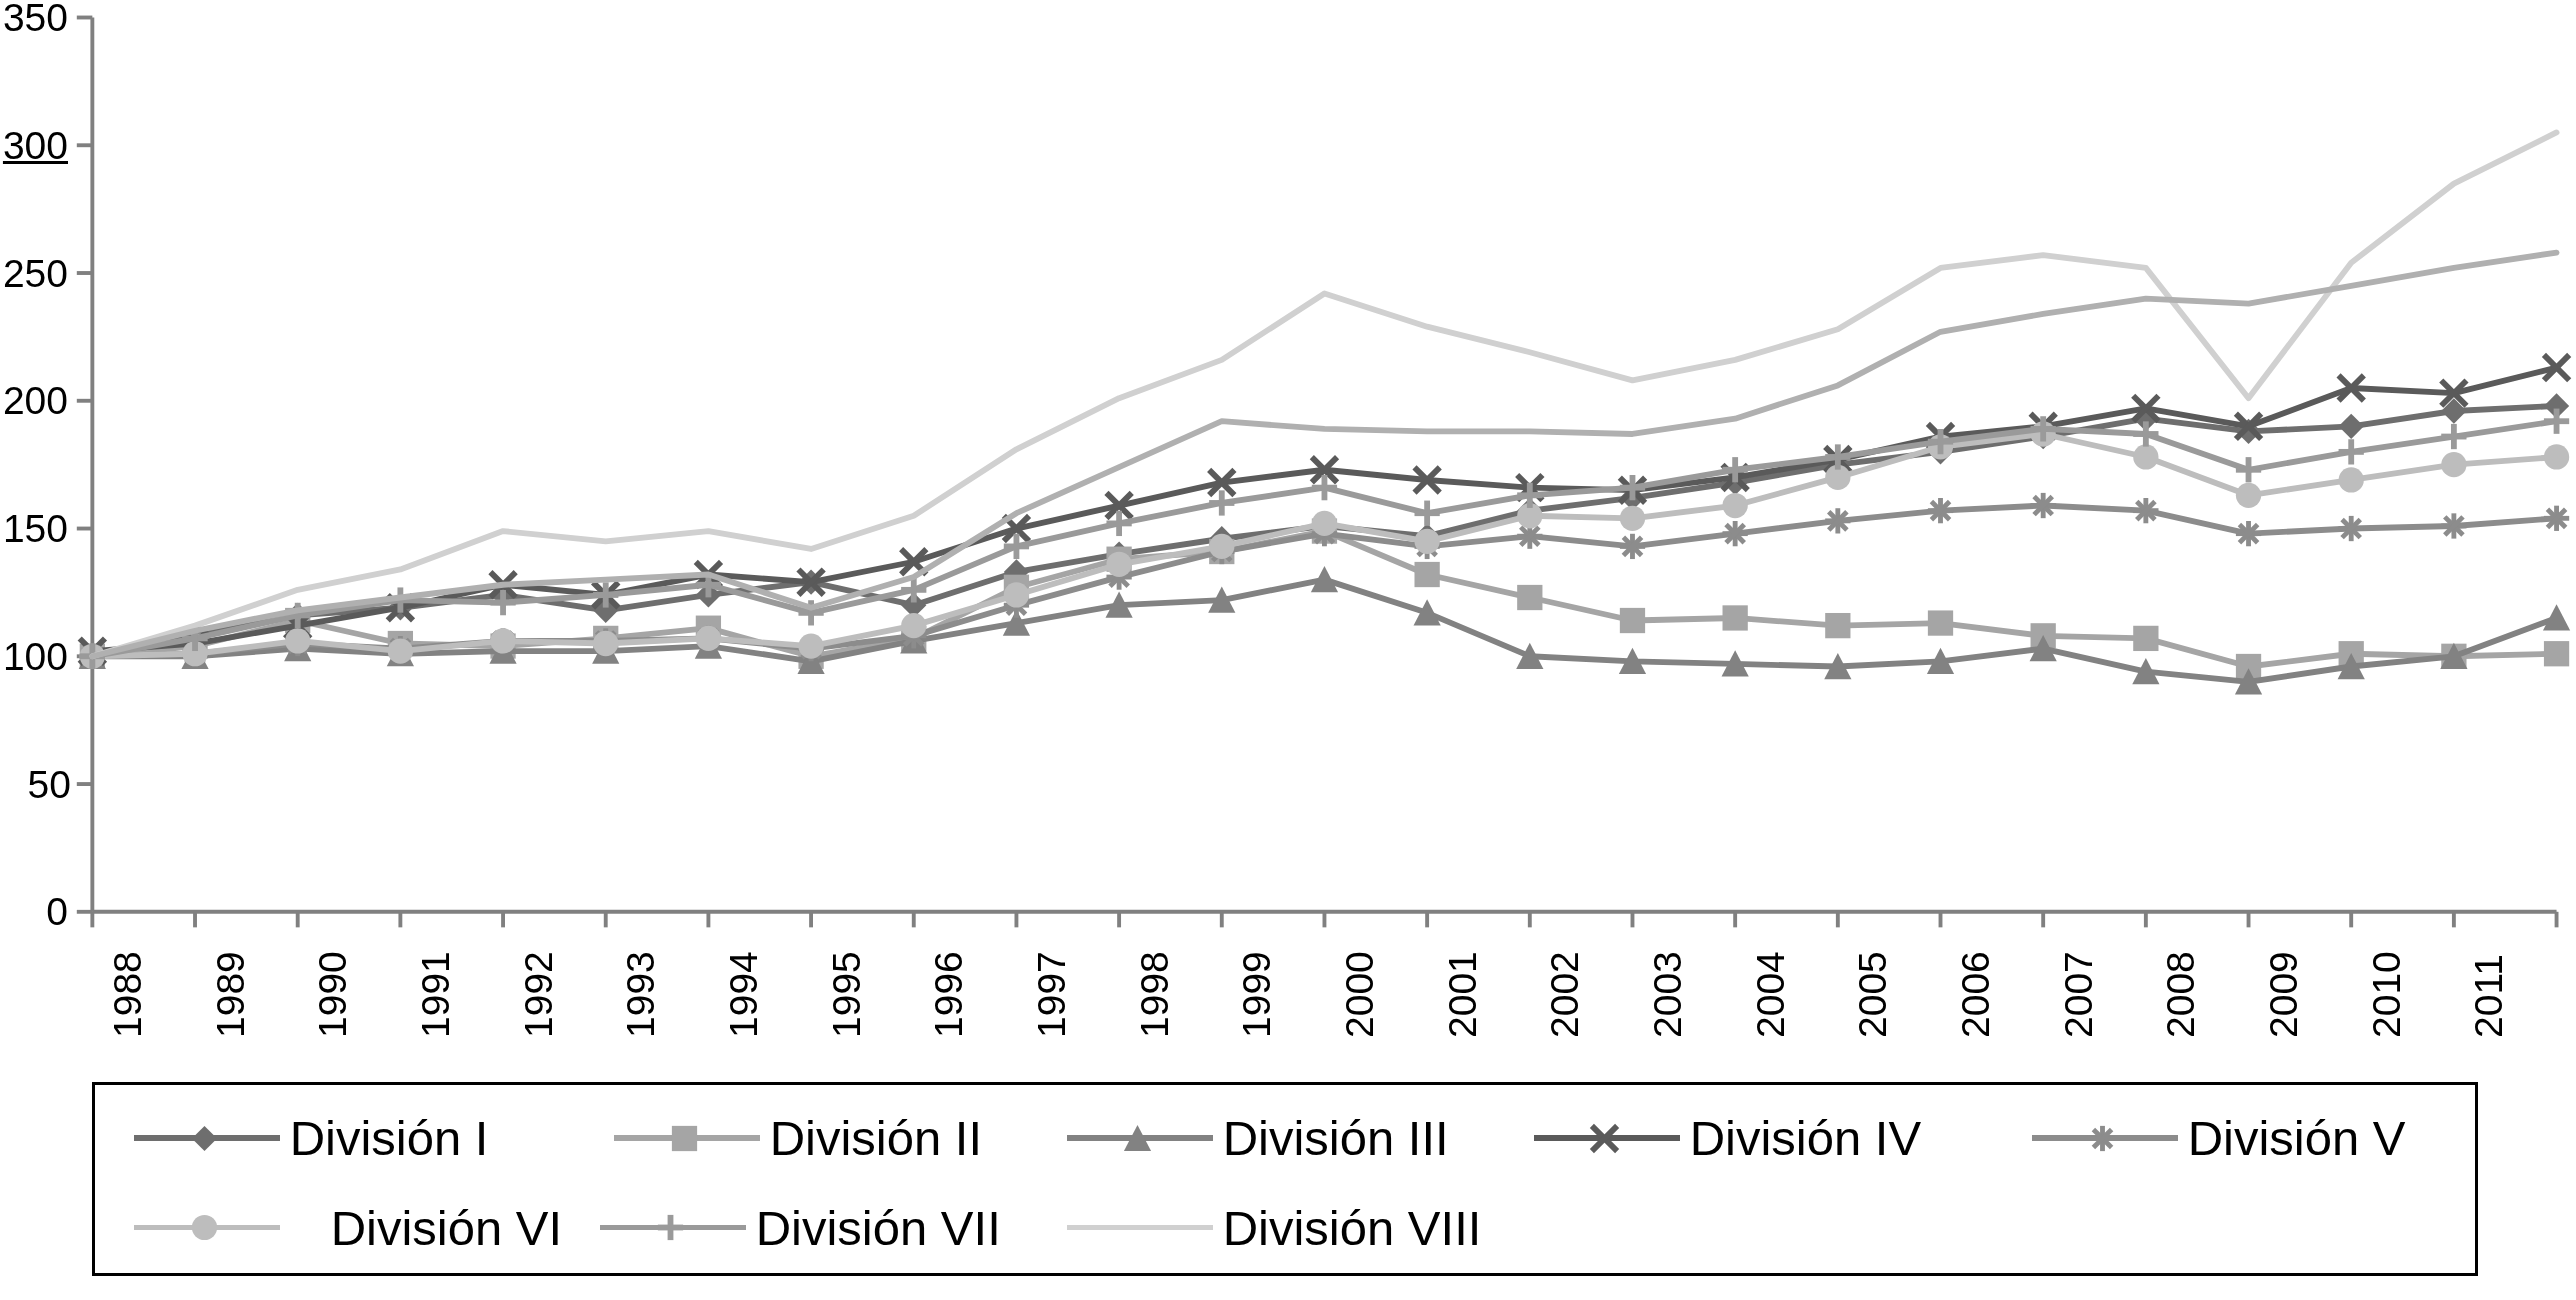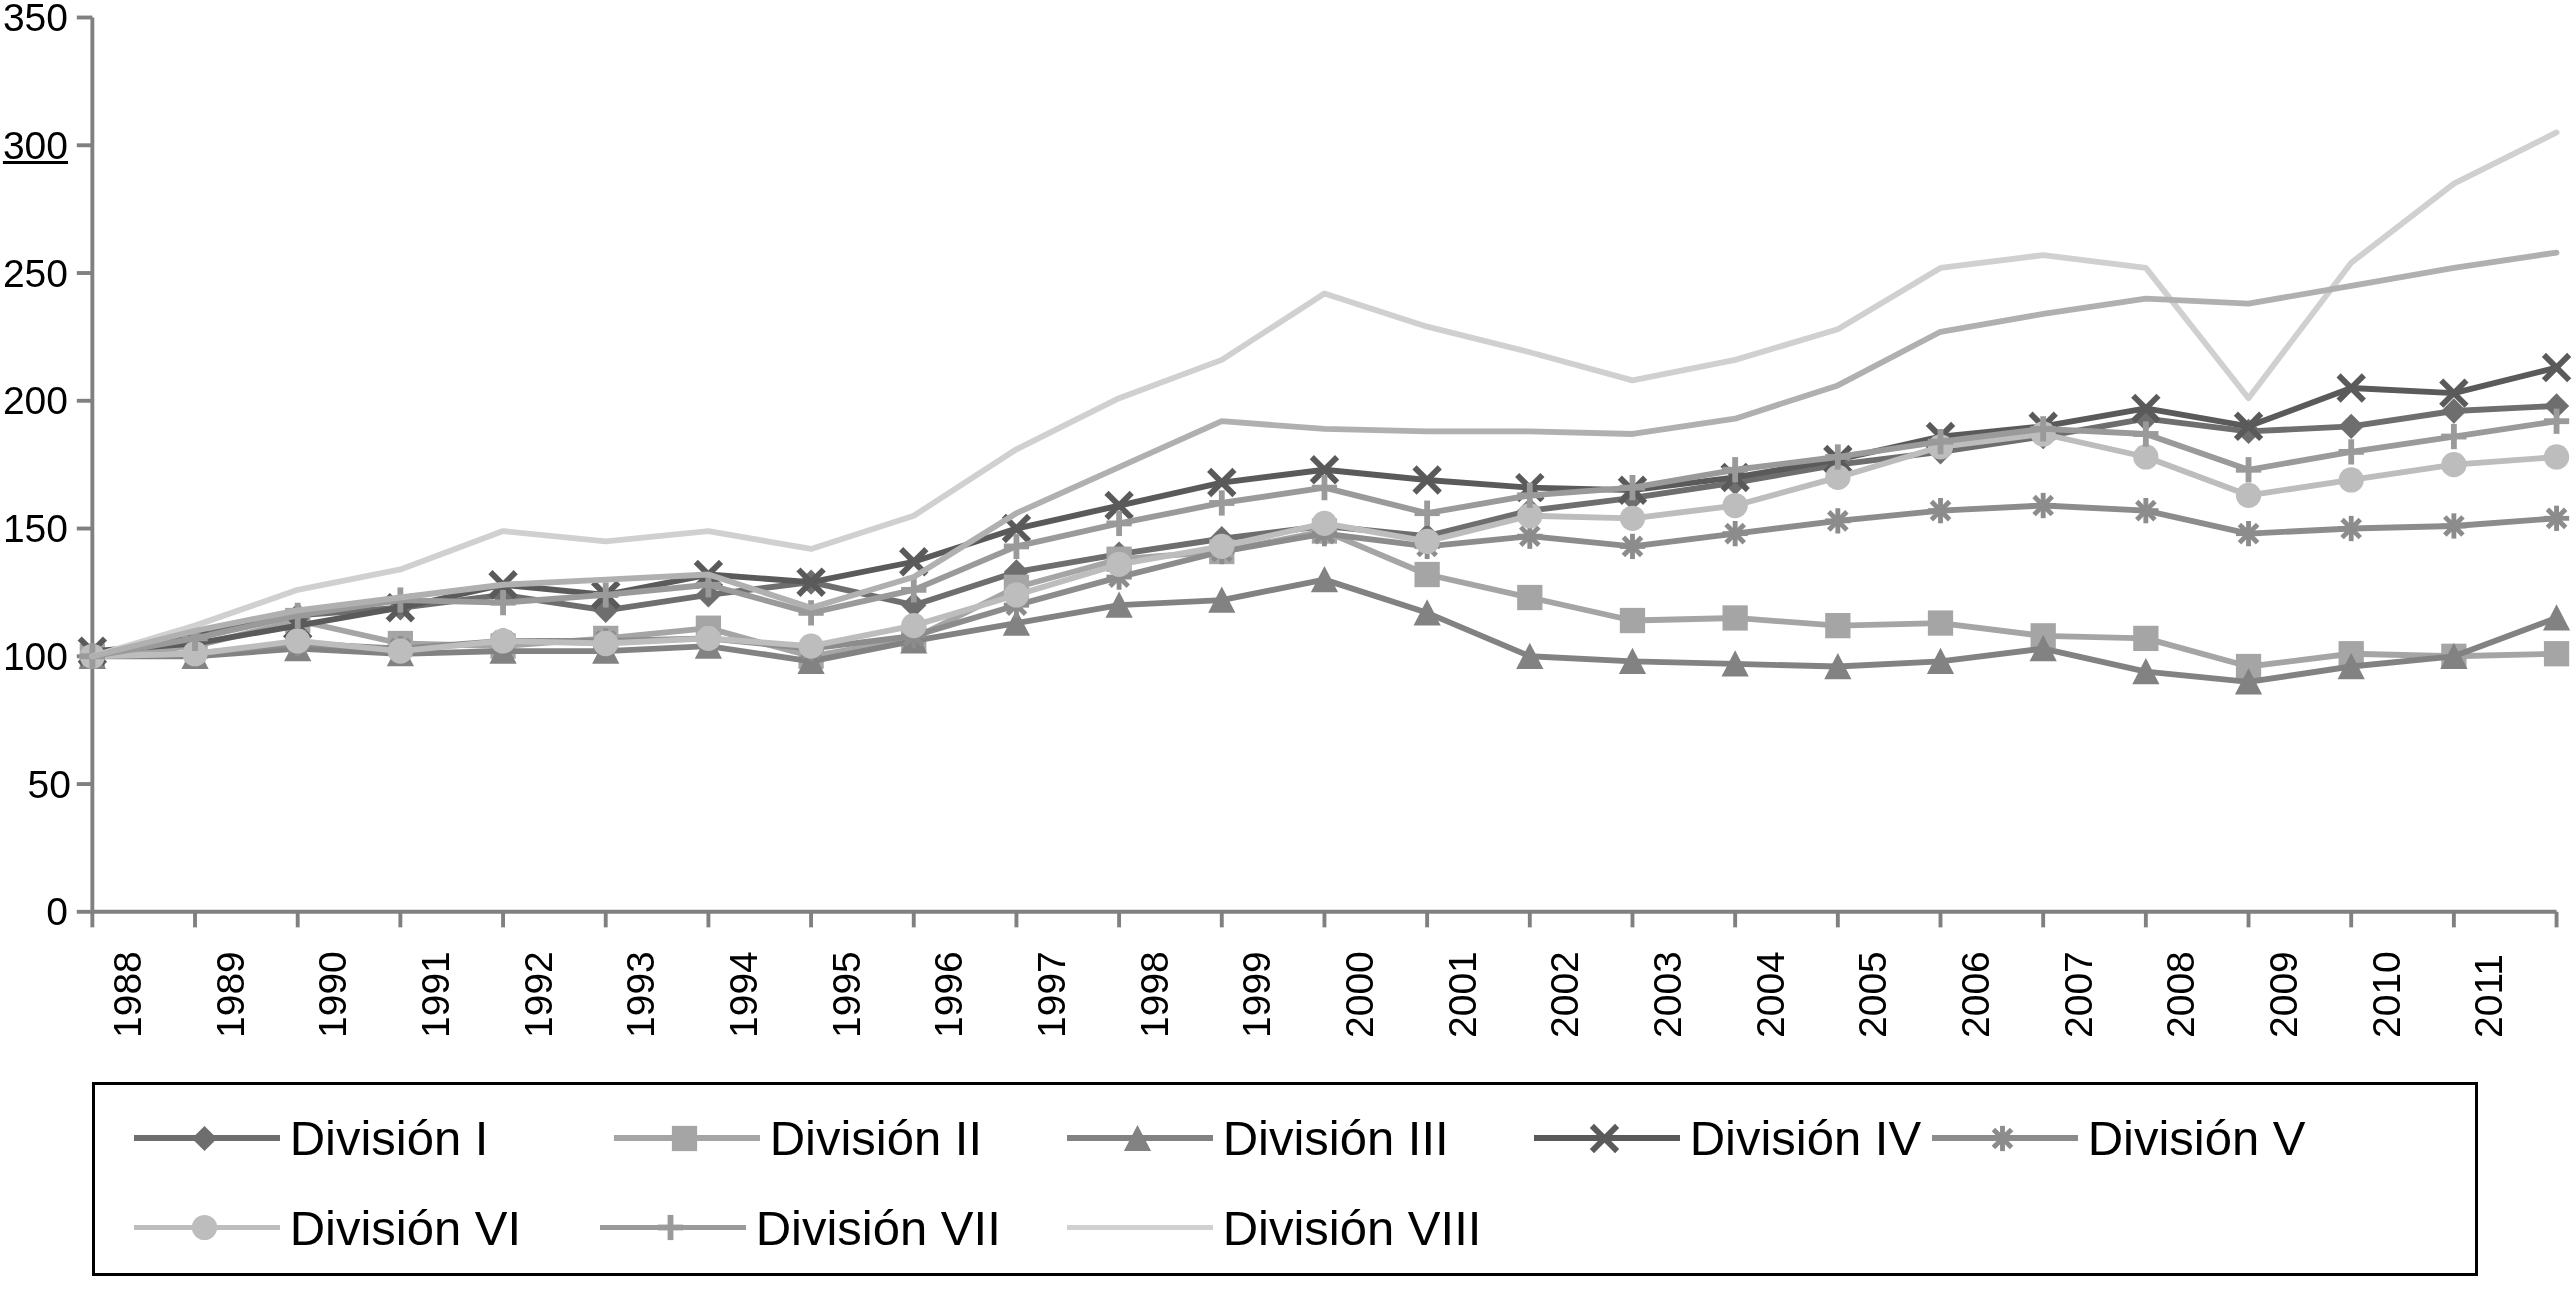--- a/index.html
+++ b/index.html
@@ -546,37 +546,37 @@
             <div class="lsline" style="background: rgb(90, 90, 90);"></div>
             <svg class="lsmark" viewBox="0 0 34 34">
               <g>
                 <line x1="4" y1="4" x2="30" y2="30" stroke="#5a5a5a" stroke-width="6"></line>
                 <line x1="30" y1="4" x2="4" y2="30" stroke="#5a5a5a" stroke-width="6"></line>
               </g>
             </svg>
           </div>
           <div class="legend-label">División IV</div>
         </div>
-        <div class="legend-item" style="position: absolute; left: 1837px;">
+        <div class="legend-item" style="position: absolute; left: 1937px;">
           <div class="legend-sample">
             <div class="lsline" style="background: rgb(140, 140, 140);"></div>
             <svg class="lsmark" viewBox="0 0 34 34">
               <g>
                 <line x1="4" y1="17" x2="30" y2="17" stroke="#8c8c8c" stroke-width="5"></line>
                 <line x1="17" y1="4" x2="17" y2="30" stroke="#8c8c8c" stroke-width="5"></line>
                 <line x1="7.640000000000001" y1="7.640000000000001" x2="26.36" y2="26.36" stroke="#8c8c8c" stroke-width="5"></line>
                 <line x1="26.36" y1="7.640000000000001" x2="7.640000000000001" y2="26.36" stroke="#8c8c8c" stroke-width="5"></line>
               </g>
             </svg>
           </div>
           <div class="legend-label">División V</div>
         </div>
       </div>
       <div class="legend-row" style="top: 99px;">
-        <div class="legend-item" style="position: absolute; left: 39px;">
+        <div class="legend-item" style="position: absolute; left: 39px; gap: 41px;">
           <div class="legend-sample">
             <div class="lsline" style="background: rgb(189, 189, 189);"></div>
             <svg class="lsmark" viewBox="0 0 34 34">
               <g>
                 <circle cx="17" cy="17" r="13" fill="#bdbdbd"></circle>
               </g>
             </svg>
           </div>
           <div class="legend-label">División VI</div>
         </div>

